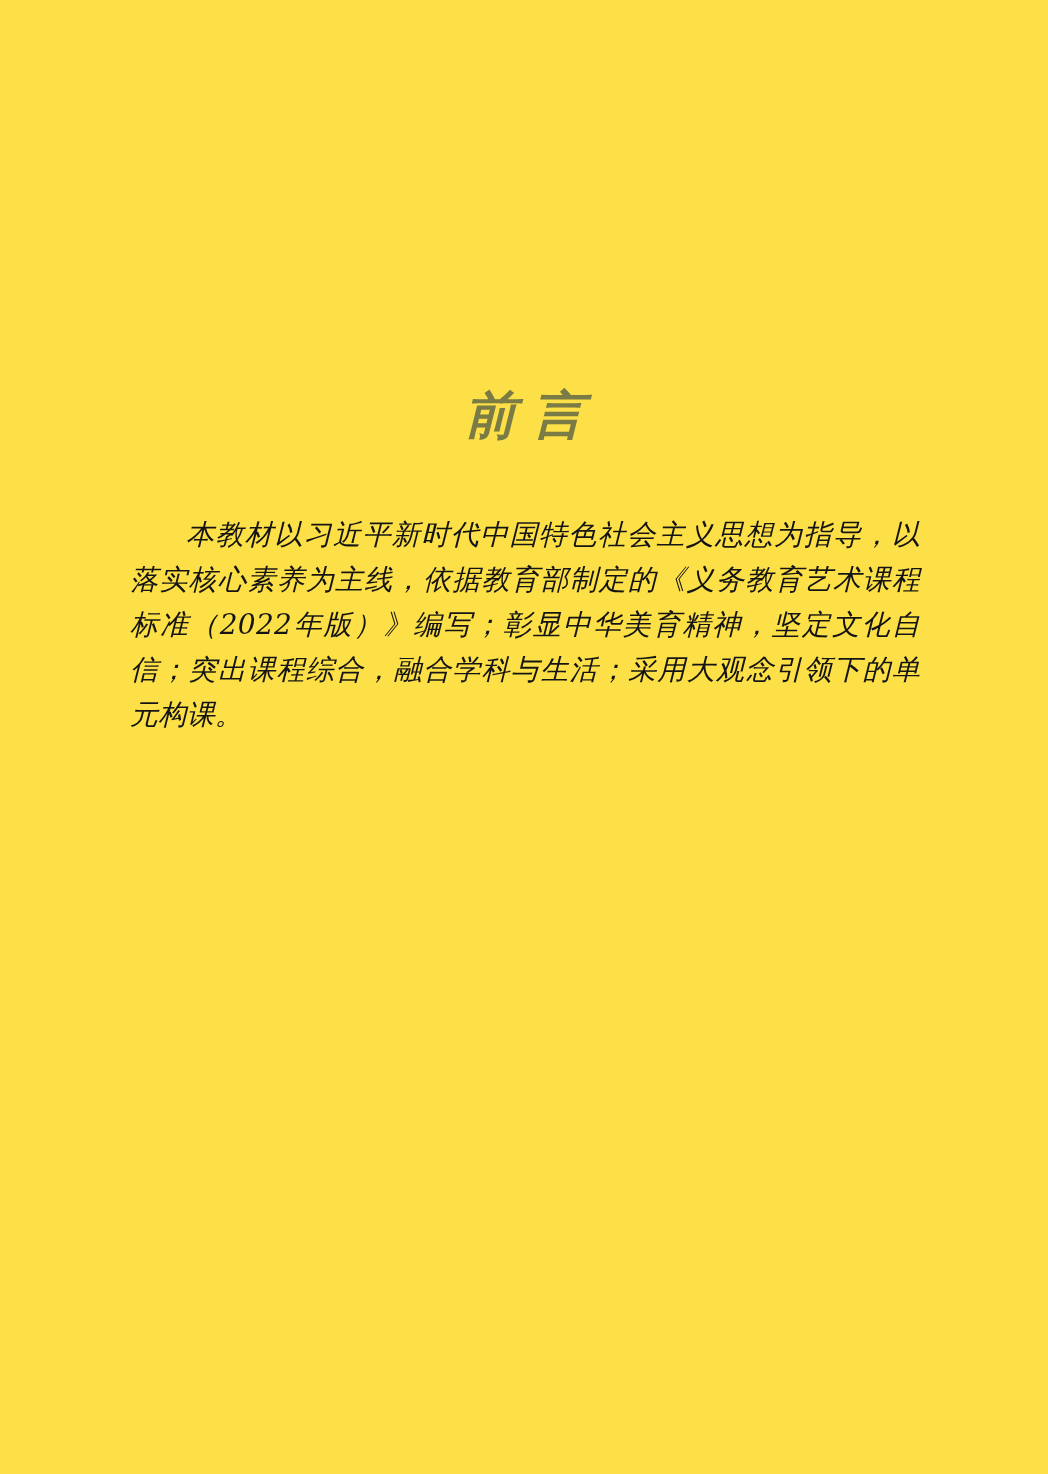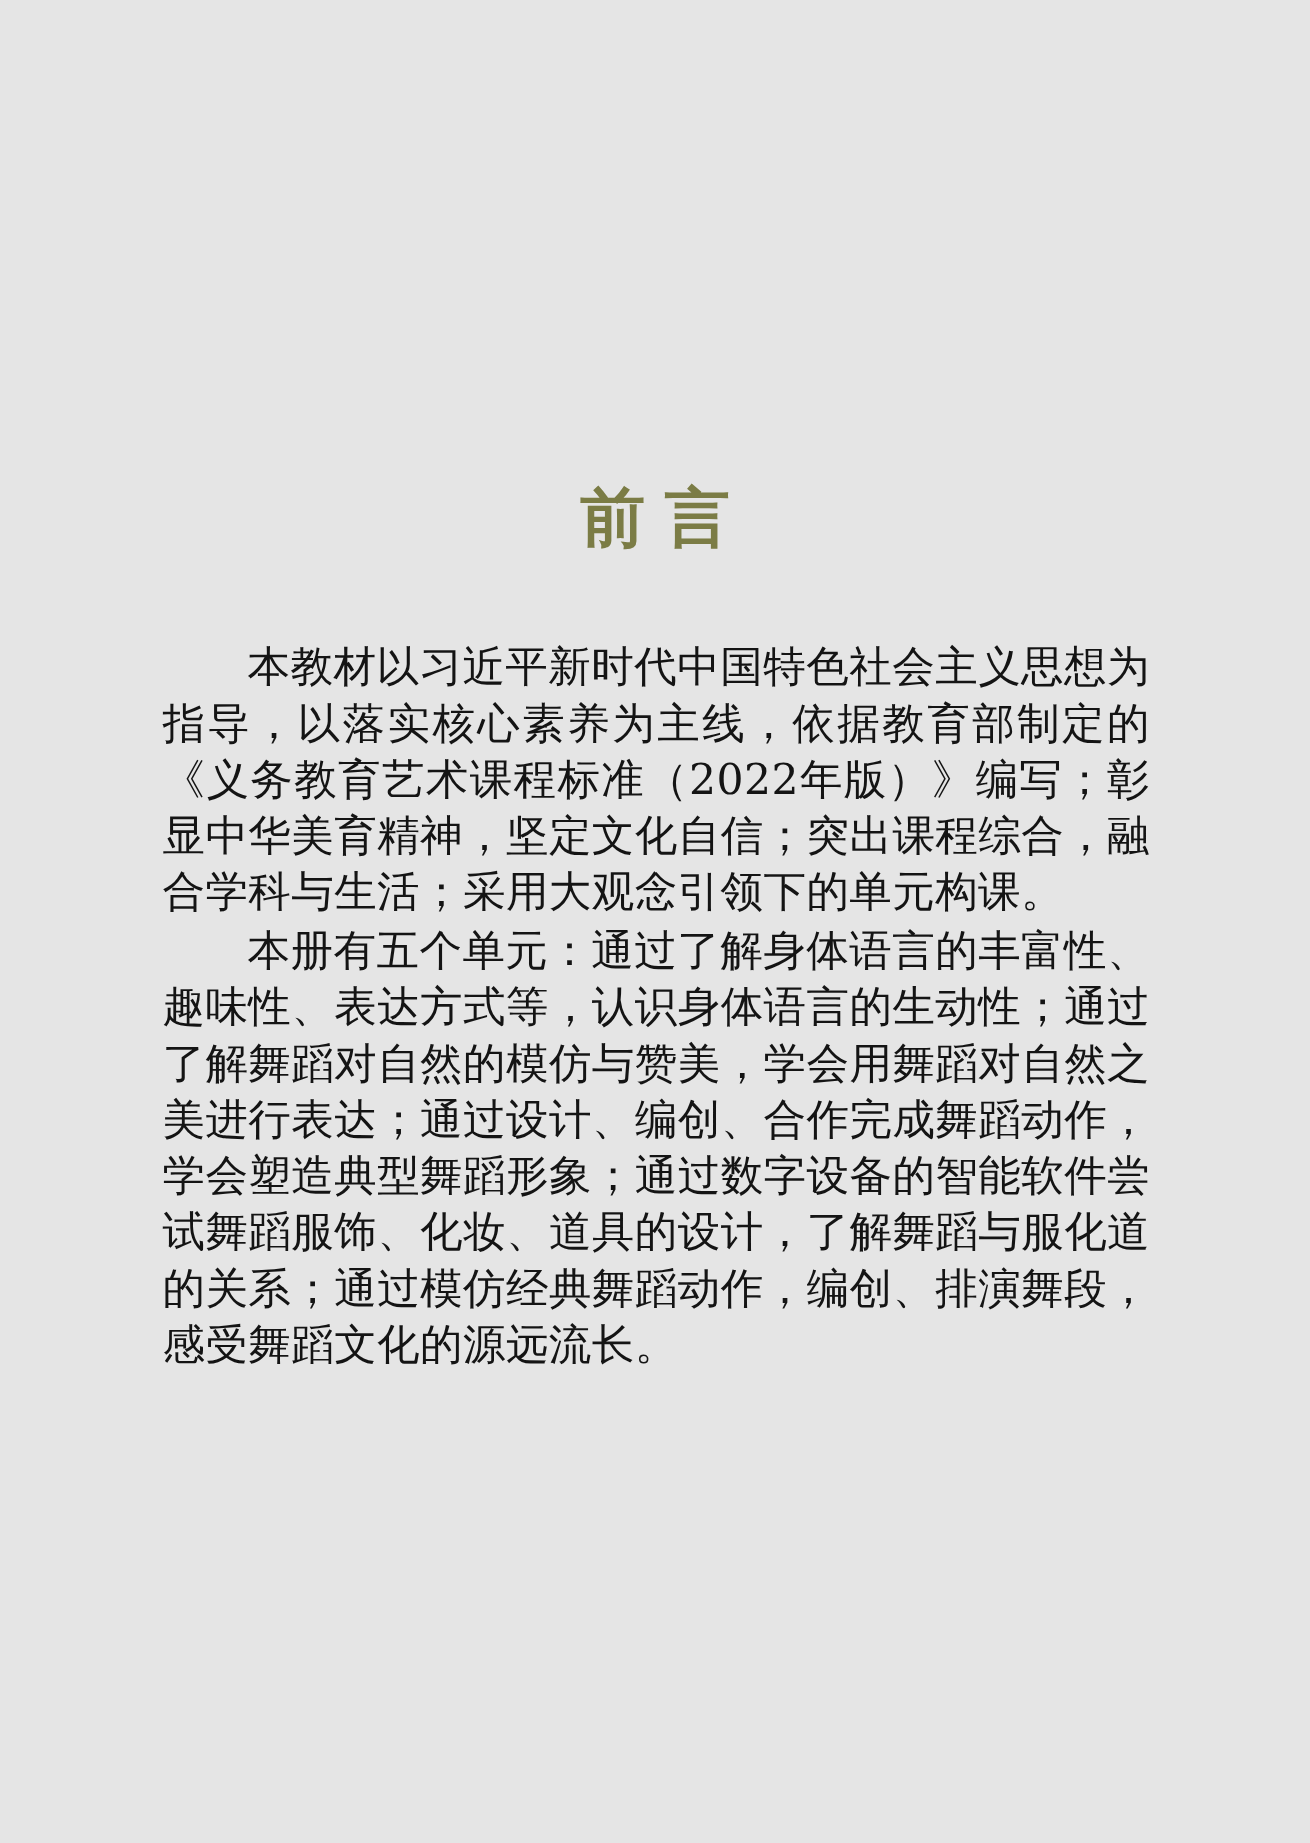--- a/index.html
+++ b/index.html
@@ -12,21 +12,22 @@
     width: 1048px;
     height: 1474px;
     position: relative;
     font-family: "DejaVu Serif", "Liberation Serif", serif;
     color: #1a1a1a;
     overflow: hidden;
   }
   .page {
     position: absolute;
     inset: 0;
-    background: #e5e5e5;
+    background: #fde047;
+    font-style: italic;
   }
   .title {
     position: absolute;
     top: 352px;
     left: 0;
     width: 100%;
     text-align: center;
     font-family: "DejaVu Sans", "Liberation Sans", sans-serif;
     font-weight: 700;
     font-size: 52px;
@@ -36,34 +37,33 @@
     line-height: 1.1;
   }
   .body-text {
     position: absolute;
     top: 512px;
     left: 130px;
     width: 790px;
   }
   .para {
     margin: 0 0 2px 0;
-    font-size: 34px;
+    font-size: 28px;
     line-height: 45px;
     text-align: justify;
     text-justify: inter-ideograph;
     text-indent: 2em;
     color: #141414;
     letter-spacing: 0.01em;
   }
 </style>
 </head>
 <body>
 
 <div class="page">
 
   <h1 class="title">前言</h1>
 
   <div class="body-text">
     <p class="para">本教材以习近平新时代中国特色社会主义思想为指导，以落实核心素养为主线，依据教育部制定的《义务教育艺术课程标准（2022年版）》编写；彰显中华美育精神，坚定文化自信；突出课程综合，融合学科与生活；采用大观念引领下的单元构课。</p>
-    <p class="para">本册有五个单元：通过了解身体语言的丰富性、趣味性、表达方式等，认识身体语言的生动性；通过了解舞蹈对自然的模仿与赞美，学会用舞蹈对自然之美进行表达；通过设计、编创、合作完成舞蹈动作，学会塑造典型舞蹈形象；通过数字设备的智能软件尝试舞蹈服饰、化妆、道具的设计，了解舞蹈与服化道的关系；通过模仿经典舞蹈动作，编创、排演舞段，感受舞蹈文化的源远流长。</p>
   </div>
 
 </div>
 
 </body></html>

